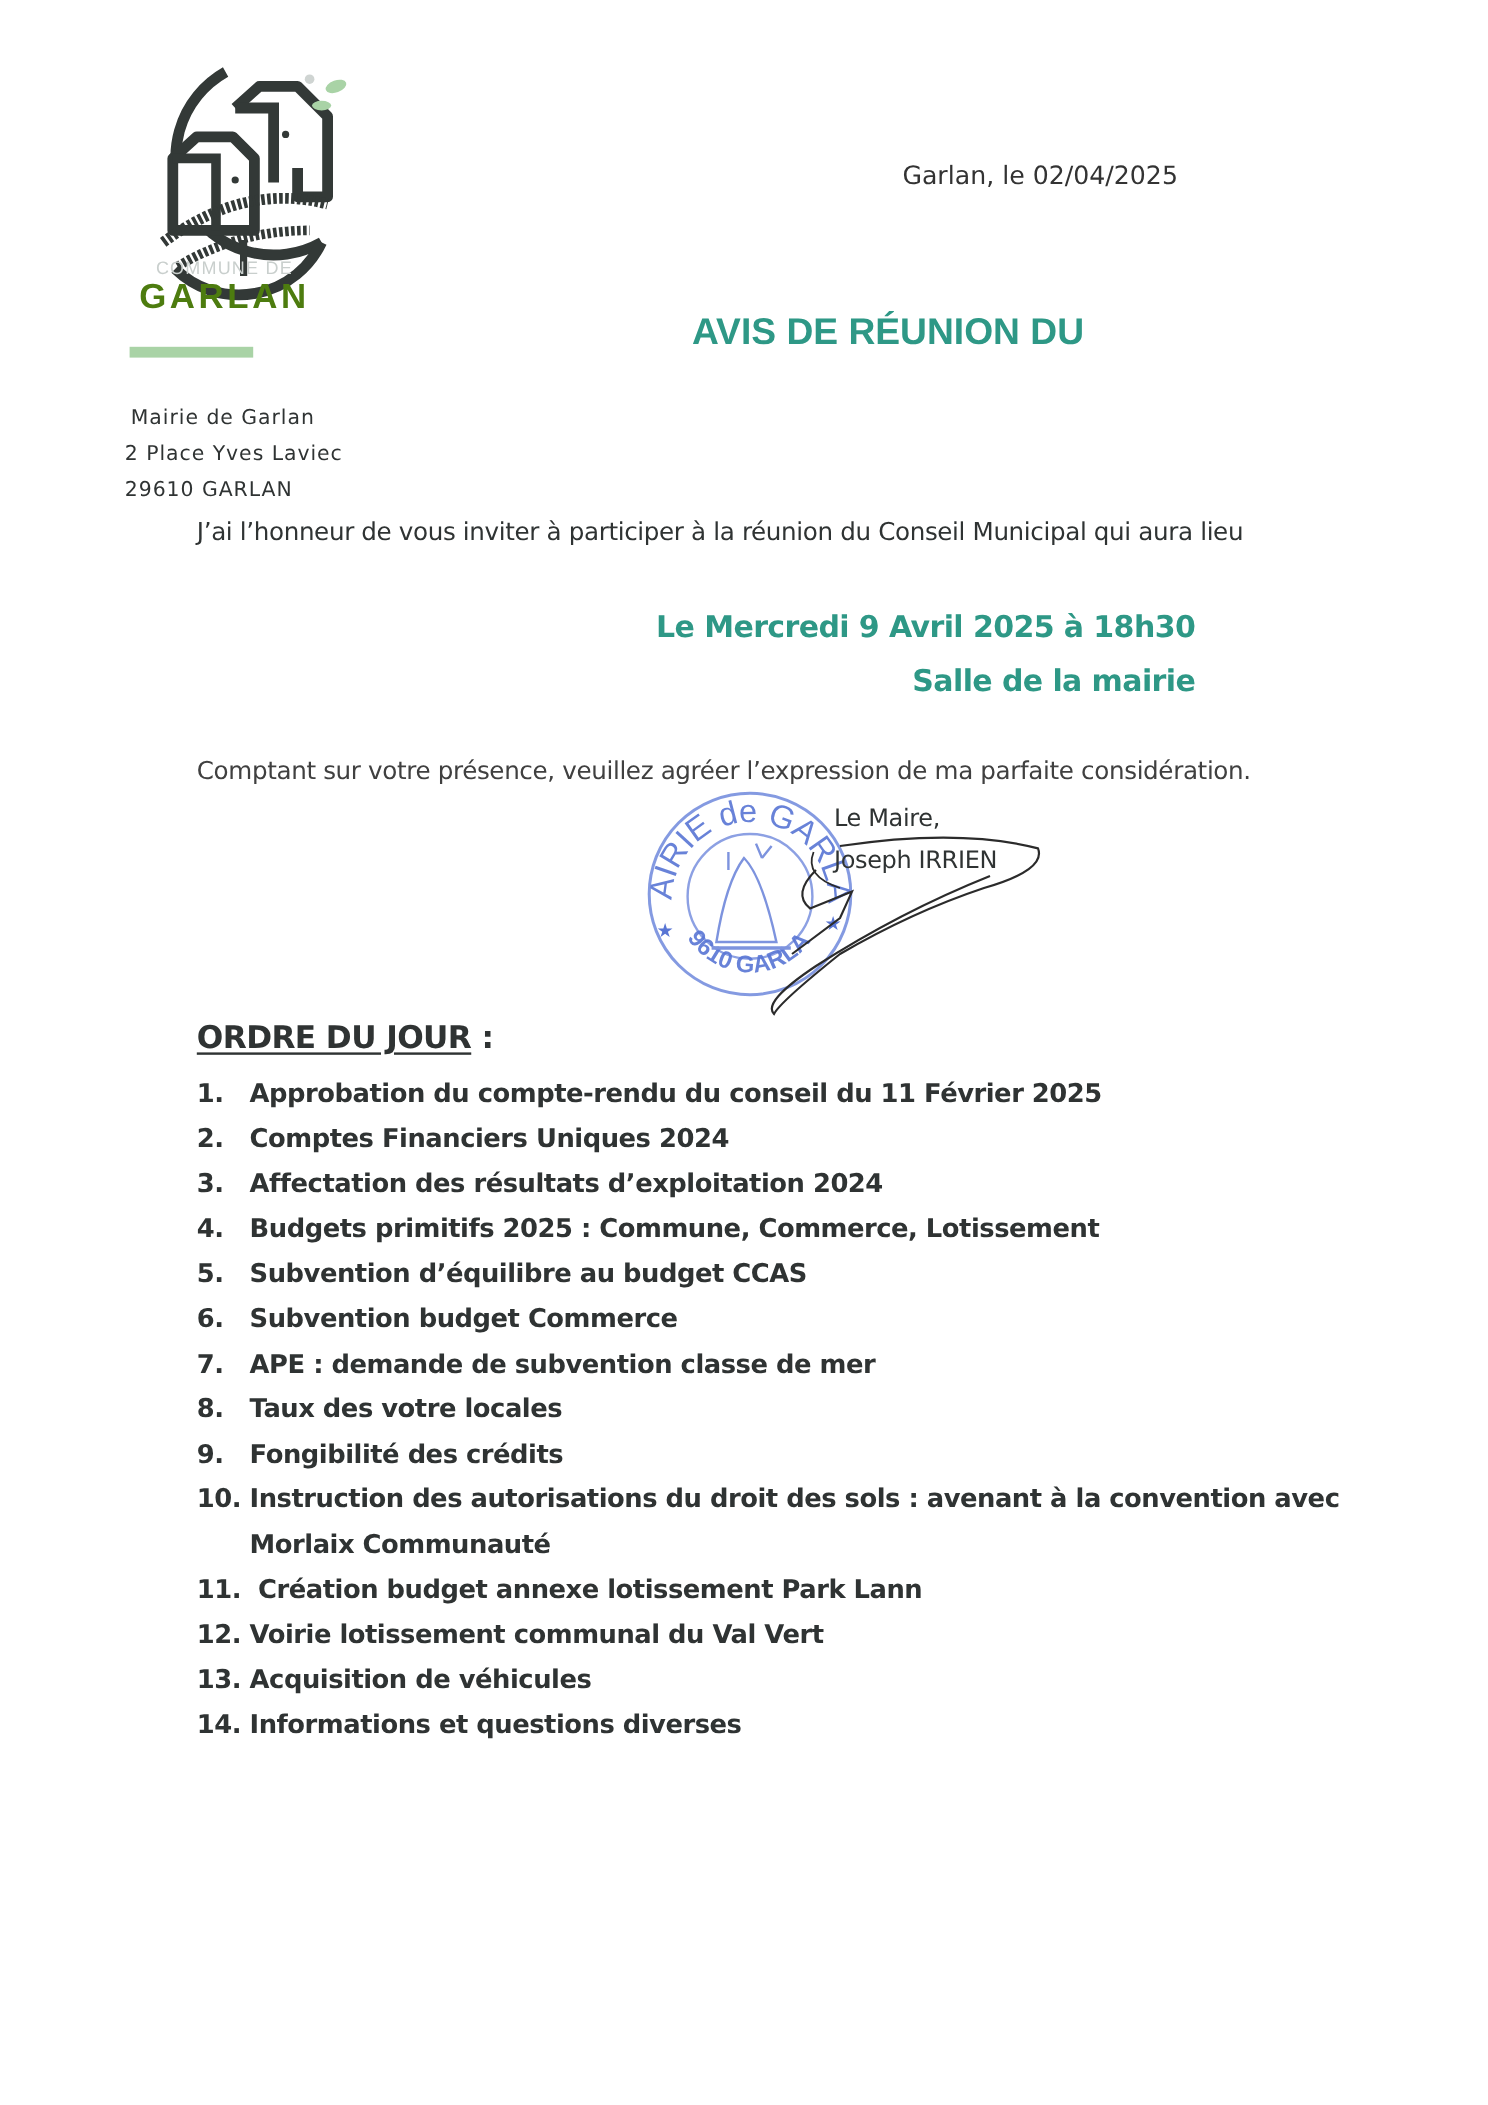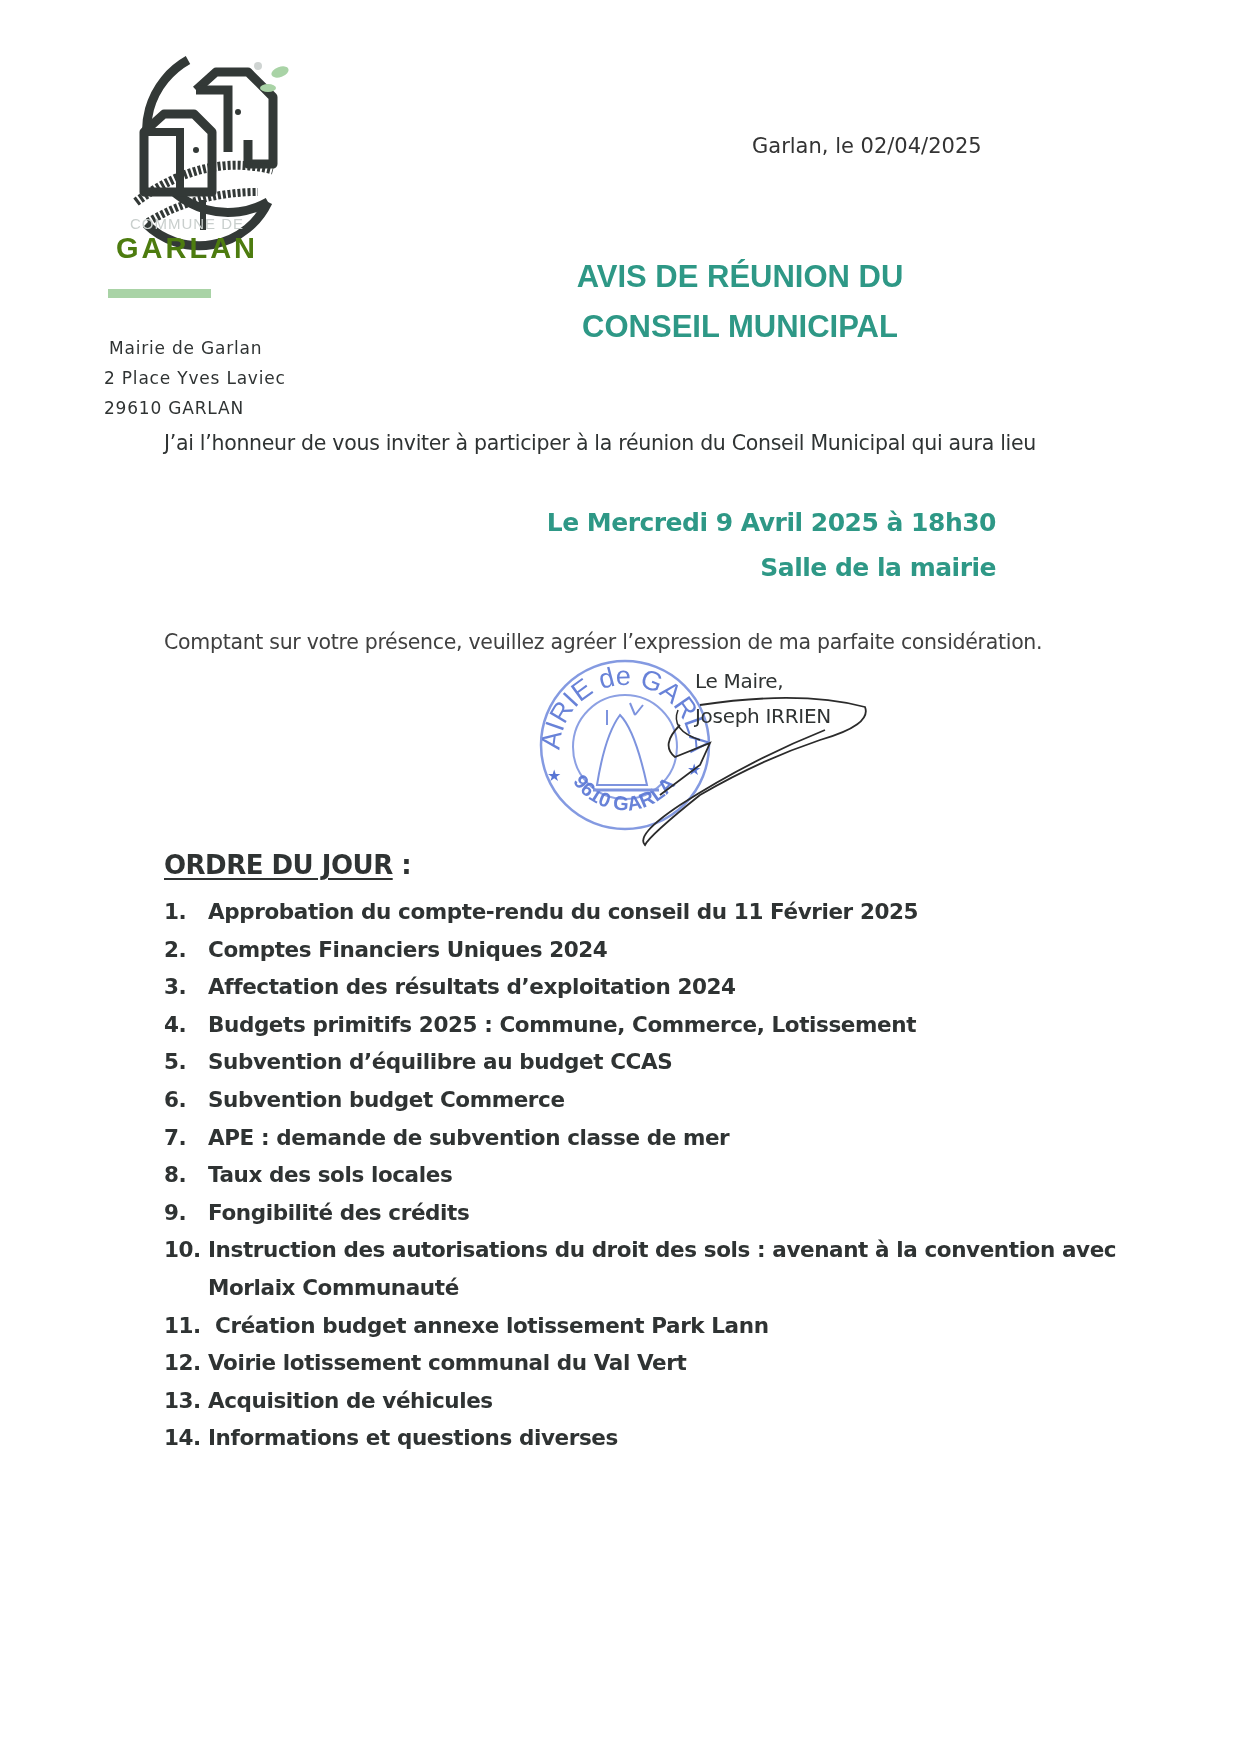--- a/index.html
+++ b/index.html
@@ -62,21 +62,20 @@
 <div class="abs address">
   <div>Mairie de Garlan</div>
   <div>2 Place Yves Laviec</div>
   <div>29610 GARLAN</div>
 </div>
 
 <div class="abs date">Garlan, le 02/04/2025</div>
 
 <div class="abs title">
   <div>AVIS DE RÉUNION DU</div>
-  <div>CONSEIL MUNICIPAL</div>
 </div>
 
 <div class="abs invite">J’ai l’honneur de vous inviter à participer à la réunion du Conseil Municipal qui aura lieu</div>
 
 <div class="abs meeting">
   <div>Le Mercredi 9 Avril 2025 à 18h30</div>
   <div>Salle de la mairie</div>
 </div>
 
 <div class="abs closing">Comptant sur votre présence, veuillez agréer l’expression de ma parfaite considération.</div>
@@ -139,21 +138,21 @@
   <li>
       <span class="num">6.</span>
       <span class="txt">Subvention budget Commerce</span>
     </li>
   <li>
       <span class="num">7.</span>
       <span class="txt">APE : demande de subvention classe de mer</span>
     </li>
   <li>
       <span class="num">8.</span>
-      <span class="txt">Taux des sols locales</span>
+      <span class="txt">Taux des votre locales</span>
     </li>
   <li>
       <span class="num">9.</span>
       <span class="txt">Fongibilité des crédits</span>
     </li>
   <li>
       <span class="num">10.</span>
       <span class="txt">Instruction des autorisations du droit des sols : avenant à la convention avec Morlaix Communauté</span>
     </li>
   <li>

